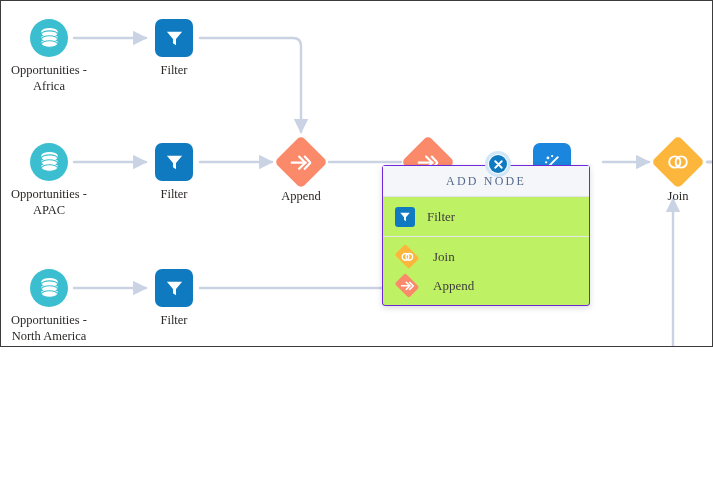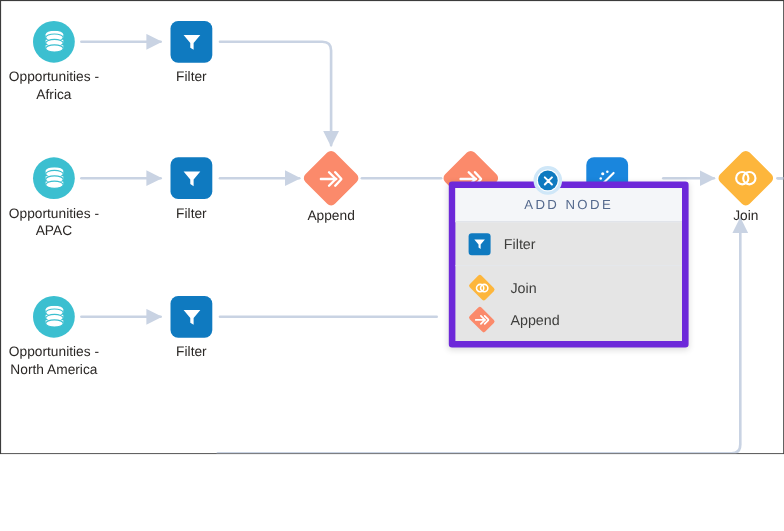--- a/index.html
+++ b/index.html
@@ -1,24 +1,25 @@
 <!DOCTYPE html>
 <html><head>
 <meta charset="utf-8">
 <style>
   html,body{margin:0;padding:0;background:#ffffff;}
   body{font-family:"Liberation Sans","DejaVu Sans",sans-serif;}
 
   #canvas{
     position:relative;
-    width:713px;height:413px;
+    width:713px;height:347px;
     background:#ffffff;
     border:1px solid #3c3c3c;
     box-sizing:border-box;
     overflow:hidden;
+    font-family:Liberation Serif, serif;
   }
 
   
   #wires{position:absolute;left:0;top:0;width:713px;height:483px;pointer-events:none;}
 
   
   .node{position:absolute;}
   .node-label{
     position:absolute;
     left:50%;transform:translateX(-50%);
@@ -49,24 +50,24 @@
     border-radius:5px;
     display:flex;align-items:center;justify-content:center;
   }
   .dia > svg{transform:rotate(-45deg);}
   .dia-append{background:#fb8a6b;}
   .dia-join{background:#fdb63c;}
 
   
   #popup{
     position:absolute;
-    left:407px;top:164px;
+    left:381px;top:164px;
     width:206px;
-    background:#e5e5e5;
-    border:6px solid #6d28d9;
+    background:#bef264;
+    border:1px solid #6d28d9;
     border-radius:3px;
     box-shadow:0 2px 6px rgba(0,0,0,.14);
     z-index:40;
   }
   #popup-header{
     height:30px;
     background:#f4f6f9;
     border-bottom:1px solid #dfe3e8;
     display:flex;align-items:center;justify-content:center;
     color:#54698d;

